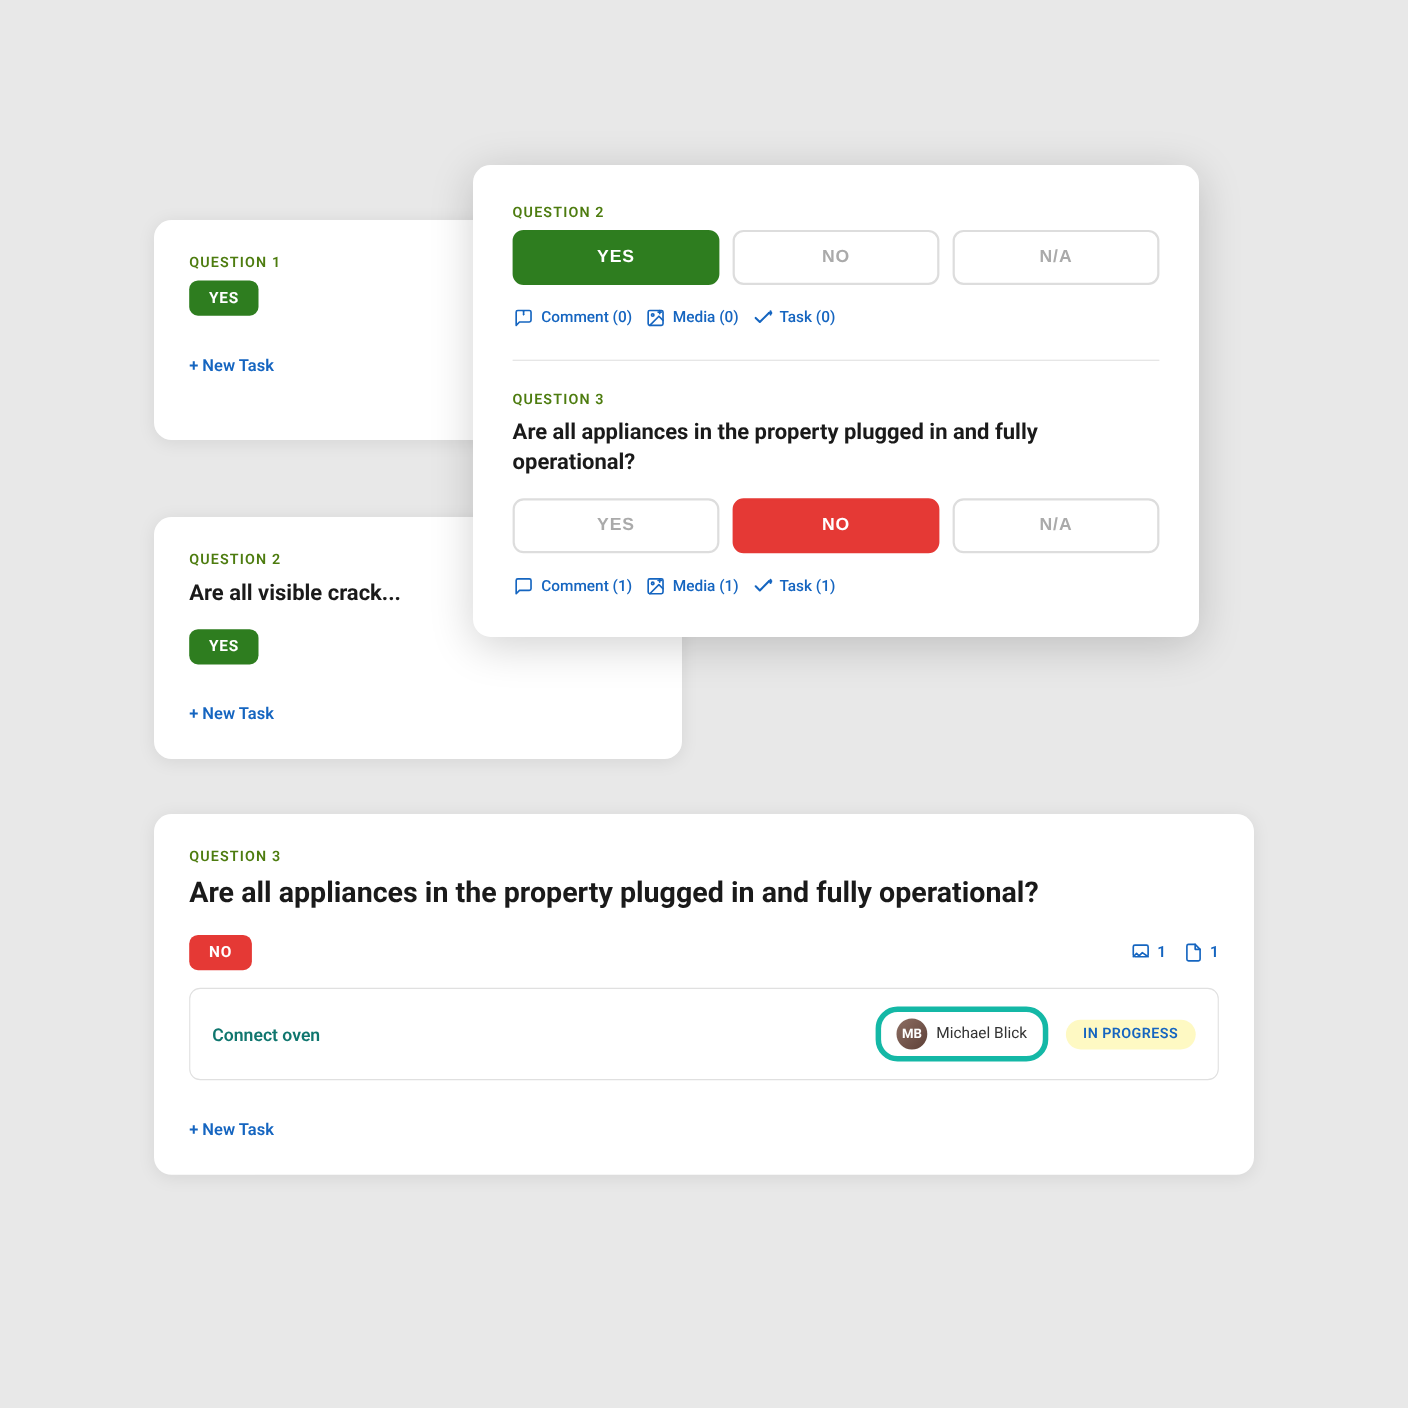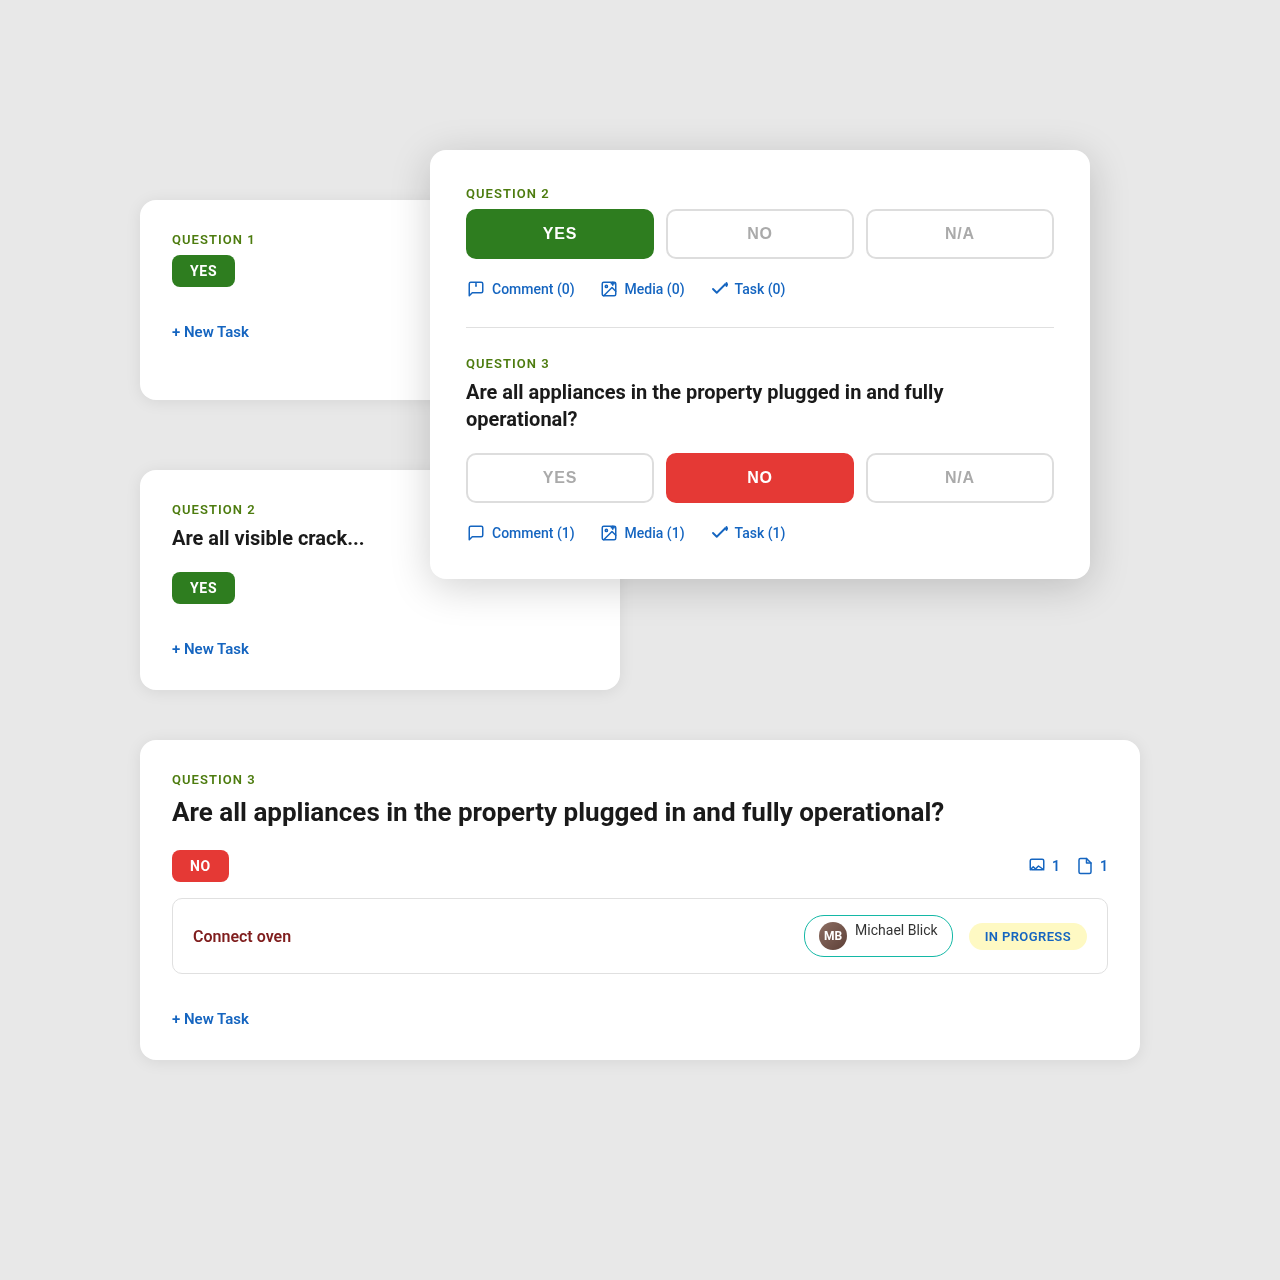--- a/index.html
+++ b/index.html
@@ -138,21 +138,21 @@
       color: #fff;
       border-radius: 8px;
       padding: 8px 18px;
       font-size: 14px;
       font-weight: 700;
       letter-spacing: 0.05em;
     }
 
     .action-row {
       display: flex;
-      gap: 24px;
+      gap: 11px;
       align-items: center;
       margin-top: 4px;
     }
 
     .action-item {
       display: flex;
       align-items: center;
       gap: 6px;
       color: #1565c0;
       font-size: 14px;
@@ -190,31 +190,31 @@
       border: 1px solid #e0e0e0;
       border-radius: 10px;
       padding: 16px 20px;
       margin-top: 16px;
       gap: 16px;
     }
 
     .task-name {
       font-size: 16px;
       font-weight: 600;
-      color: #7f1d1d;
+      color: #0f766e;
       flex: 1;
     }
 
     .assignee {
       display: flex;
-      align-items: flex-start;
+      align-items: center;
       gap: 8px;
       font-size: 14px;
       color: #333;
-      border: 1px solid #14b8a6;
+      border: 5px solid #14b8a6;
       border-radius: 20px;
       padding: 6px 14px;
     }
 
     .avatar {
       width: 28px;
       height: 28px;
       border-radius: 50%;
       background: linear-gradient(135deg, #8d6e63, #5d4037);
       overflow: hidden;

